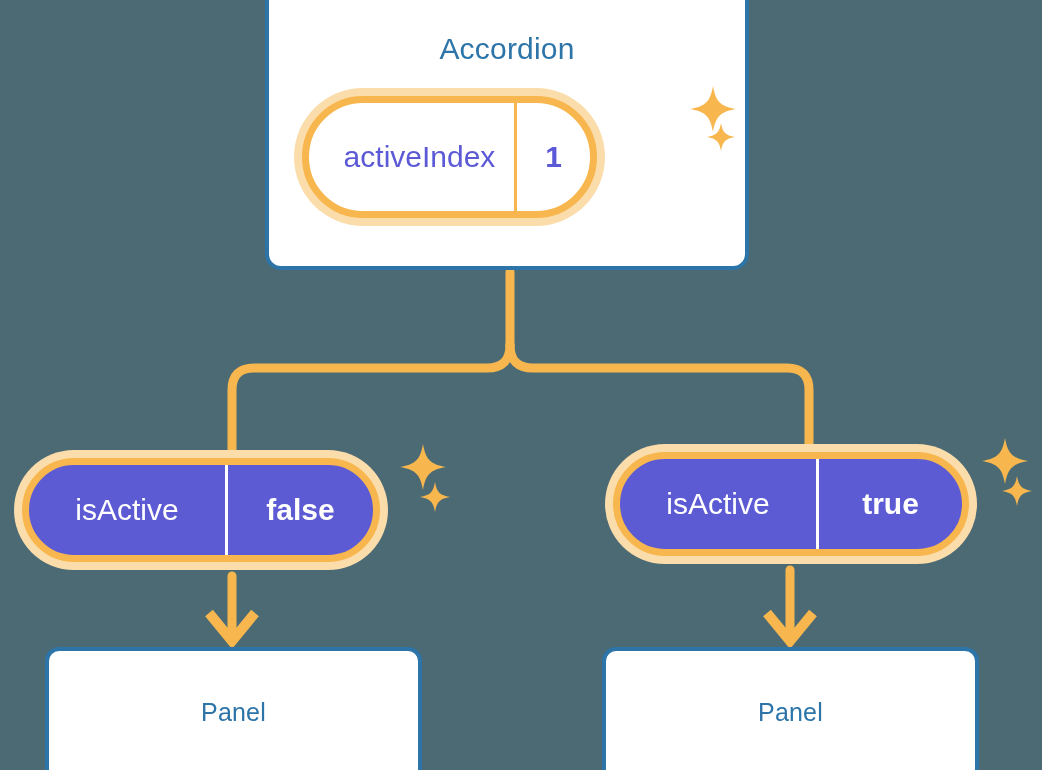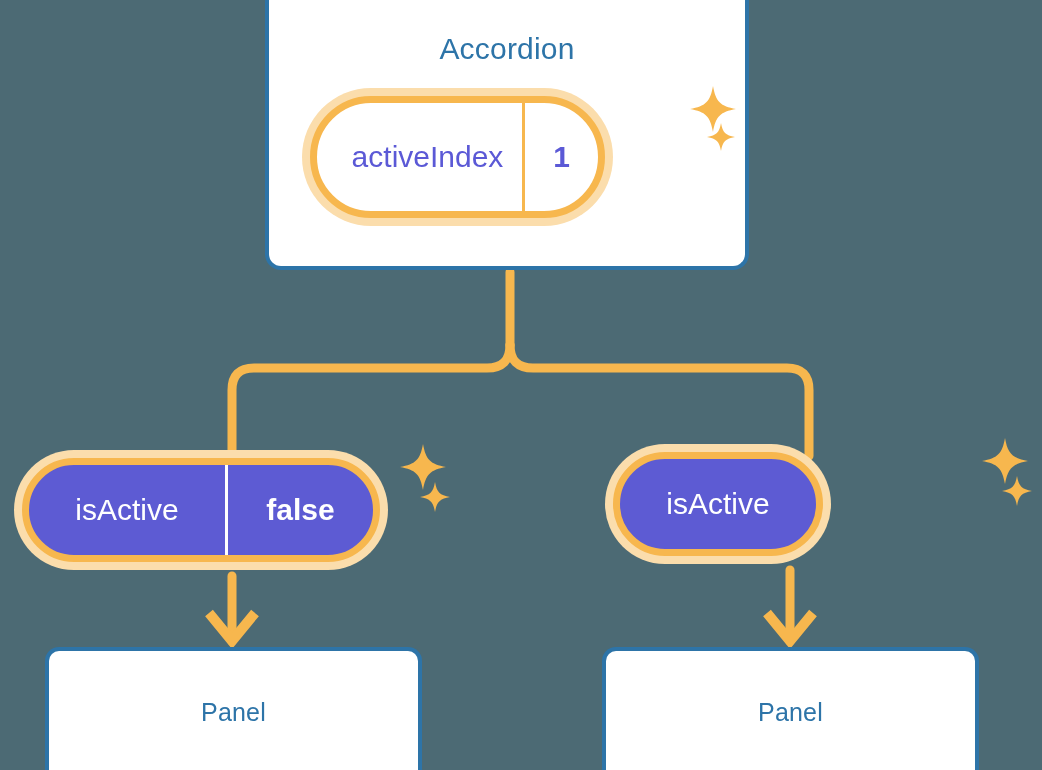--- a/index.html
+++ b/index.html
@@ -98,21 +98,21 @@
     font-size: 30px;
     font-weight: 400;
   }
   .pill .seg-val {
     font-size: 30px;
     font-weight: 700;
   }
 
   
   #pill-activeindex {
-    left: 310px;
+    left: 302px;
     top: 96px;
   }
   #pill-activeindex .pill {
     background: #ffffff;
     height: 122px;
   }
   #pill-activeindex .seg {
     color: #5b59d6;
   }
   #pill-activeindex .seg-key {
@@ -226,20 +226,21 @@
     </svg>
   </div>
 
   <div id="panel-left" class="card panel-card">
     <div class="card-title">Panel</div>
   </div>
 
   <div id="pill-isactive-true" class="pill-wrap pill-purple">
     <div class="pill">
       <div class="seg seg-key">isActive</div>
+      <div class="seg seg-val">true</div>
     </div>
   </div>
 
   <div class="sparkle" style="left:982px; top:438px;">
     <svg width="46" height="46" viewBox="0 0 100 100" xmlns="http://www.w3.org/2000/svg">
       <path d="M50 0 C56 34 66 44 100 50 C66 56 56 66 50 100 C44 66 34 56 0 50 C34 44 44 34 50 0 Z" fill="#f7b74e"></path>
     </svg>
   </div>
   <div class="sparkle" style="left:1002px; top:476px;">
     <svg width="30" height="30" viewBox="0 0 100 100" xmlns="http://www.w3.org/2000/svg">

